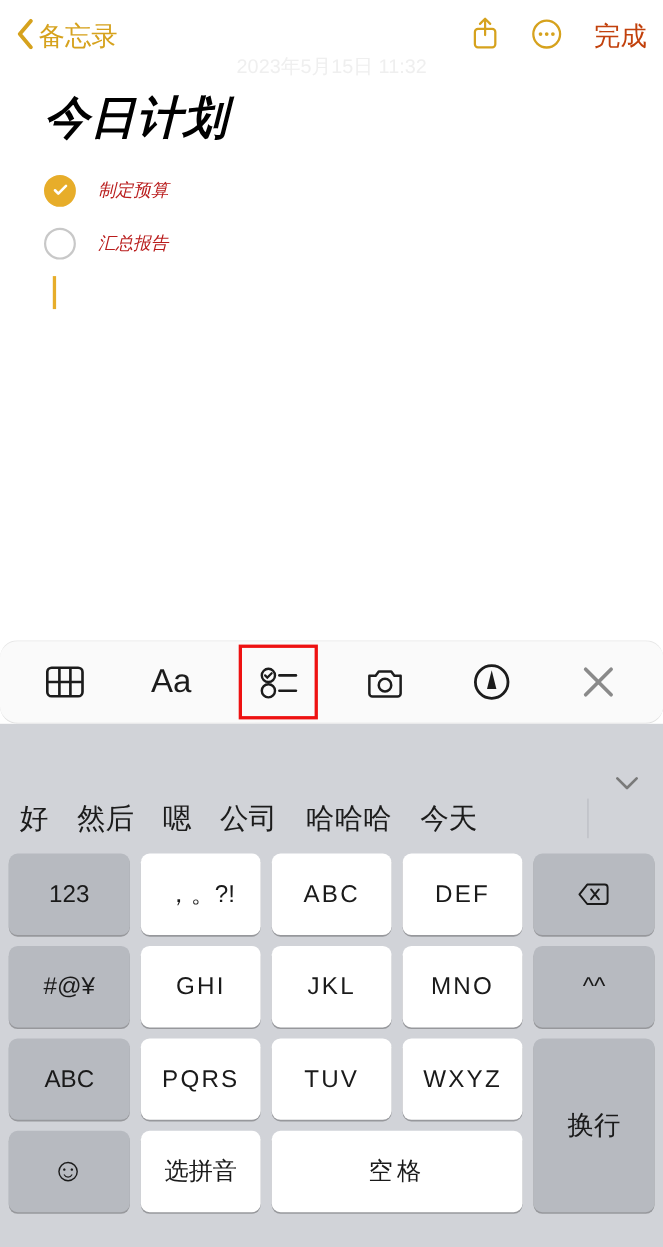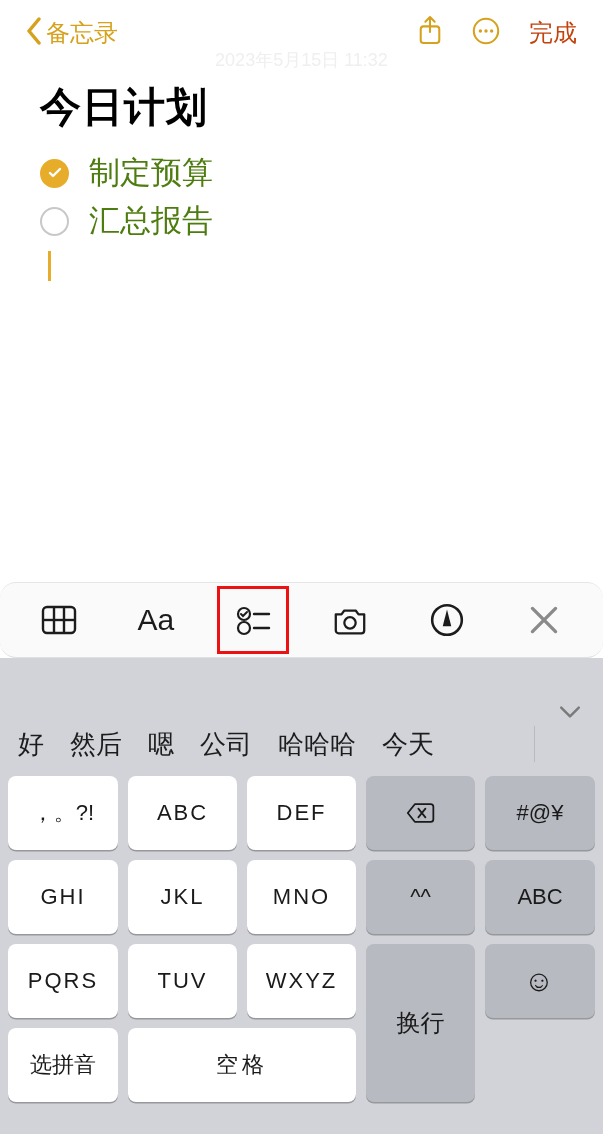--- a/index.html
+++ b/index.html
@@ -1,35 +1,35 @@
 <!DOCTYPE html>
 <html><head>
 <meta charset="utf-8">
 <style>
   * { box-sizing: border-box; margin: 0; padding: 0; -webkit-font-smoothing: antialiased; }
   html, body { width: 603px; height: 1134px; font-family: -apple-system, "Helvetica Neue", Arial, sans-serif; background: #ffffff; overflow: hidden; color: #000; }
   .app { width: 603px; height: 1134px; display: flex; flex-direction: column; position: relative; }
 
   
-  .nav { height: 66px; display: flex; align-items: center; padding: 0 26px; justify-content: space-between; }
+  .nav { height: 66px; display: flex; align-items: center; padding: 0 15px; justify-content: space-between; }
   .nav-left { display: flex; align-items: center; gap: 4px; color: #d6a21d; }
   .nav-left .chev { font-size: 36px; line-height: 1; font-weight: 500; }
   .nav-left .label { font-size: 24px; }
   .nav-right { display: flex; align-items: center; gap: 28px; color: #c2410c; }
   .nav-right .done { font-size: 24px; }
   .nav .timestamp { position: absolute; left: 0; right: 0; text-align: center; color: #efefef; font-size: 18px; top: 48px; pointer-events: none; }
 
   
-  .note { flex: 0 0 auto; padding: 14px 40px 0 40px; }
+  .note { flex: 0 0 auto; padding: 14px 40px 0 40px; font-style: italic; }
   .title { font-size: 41px; font-weight: 700; letter-spacing: 1px; margin-bottom: 14px; }
   .item { display: flex; align-items: center; gap: 20px; height: 48px; }
   .circle { width: 29px; height: 29px; border-radius: 50%; border: 2px solid #c8c8c8; flex: 0 0 auto; display: flex; align-items: center; justify-content: center; }
   .circle.checked { background: #e7ad2a; border-color: #e7ad2a; }
   .circle.checked svg { width: 16px; height: 16px; }
-  .item .txt { font-size: 31px; color: #4d7c0f; }
+  .item .txt { font-size: 16px; color: #b91c1c; }
   .cursor { width: 3px; height: 30px; background: #e7ad2a; margin-left: 8px; margin-top: 6px; }
 
   .spacer { flex: 1 1 auto; }
 
   
   .fmtbar { height: 76px; background: #fafafa; border-top: 1px solid #e6e6e6; border-bottom: 1px solid #e0e0e0; display: flex; align-items: center; justify-content: space-around; padding: 0 10px; border-radius: 16px; }
   .fmtbtn { width: 60px; height: 56px; display: flex; align-items: center; justify-content: center; color: #1c1c1c; }
   .fmtbtn svg { width: 36px; height: 36px; }
   .fmtbtn.aa { font-size: 30px; font-weight: 500; }
   .fmtbtn.close svg { color: #8a8a8a; }
@@ -159,20 +159,21 @@
       <span class="sep"></span>
       <span class="caret">
         <svg viewBox="0 0 20 12" width="22" height="14">
             <path d="M2 2 L10 10 L18 2" stroke="#7a7a7a" stroke-width="2.2" fill="none" stroke-linecap="round" stroke-linejoin="round"></path>
           </svg>
       </span>
     </div>
 
     <div class="keys">
 
+      <div class="key fn small">123</div>
       <div class="key small">，。?!</div>
       <div class="key">ABC</div>
       <div class="key">DEF</div>
       <div class="key fn">
         <svg viewBox="0 0 34 24">
             <path d="M10 2 h18 a3 3 0 0 1 3 3 v14 a3 3 0 0 1 -3 3 H10 L2 12 z" stroke="#1a1a1a" stroke-width="2" fill="none" stroke-linejoin="round"></path>
             <path d="M14 7 l8 10 M22 7 l-8 10" stroke="#1a1a1a" stroke-width="2" stroke-linecap="round"></path>
           </svg>
       </div>
 

